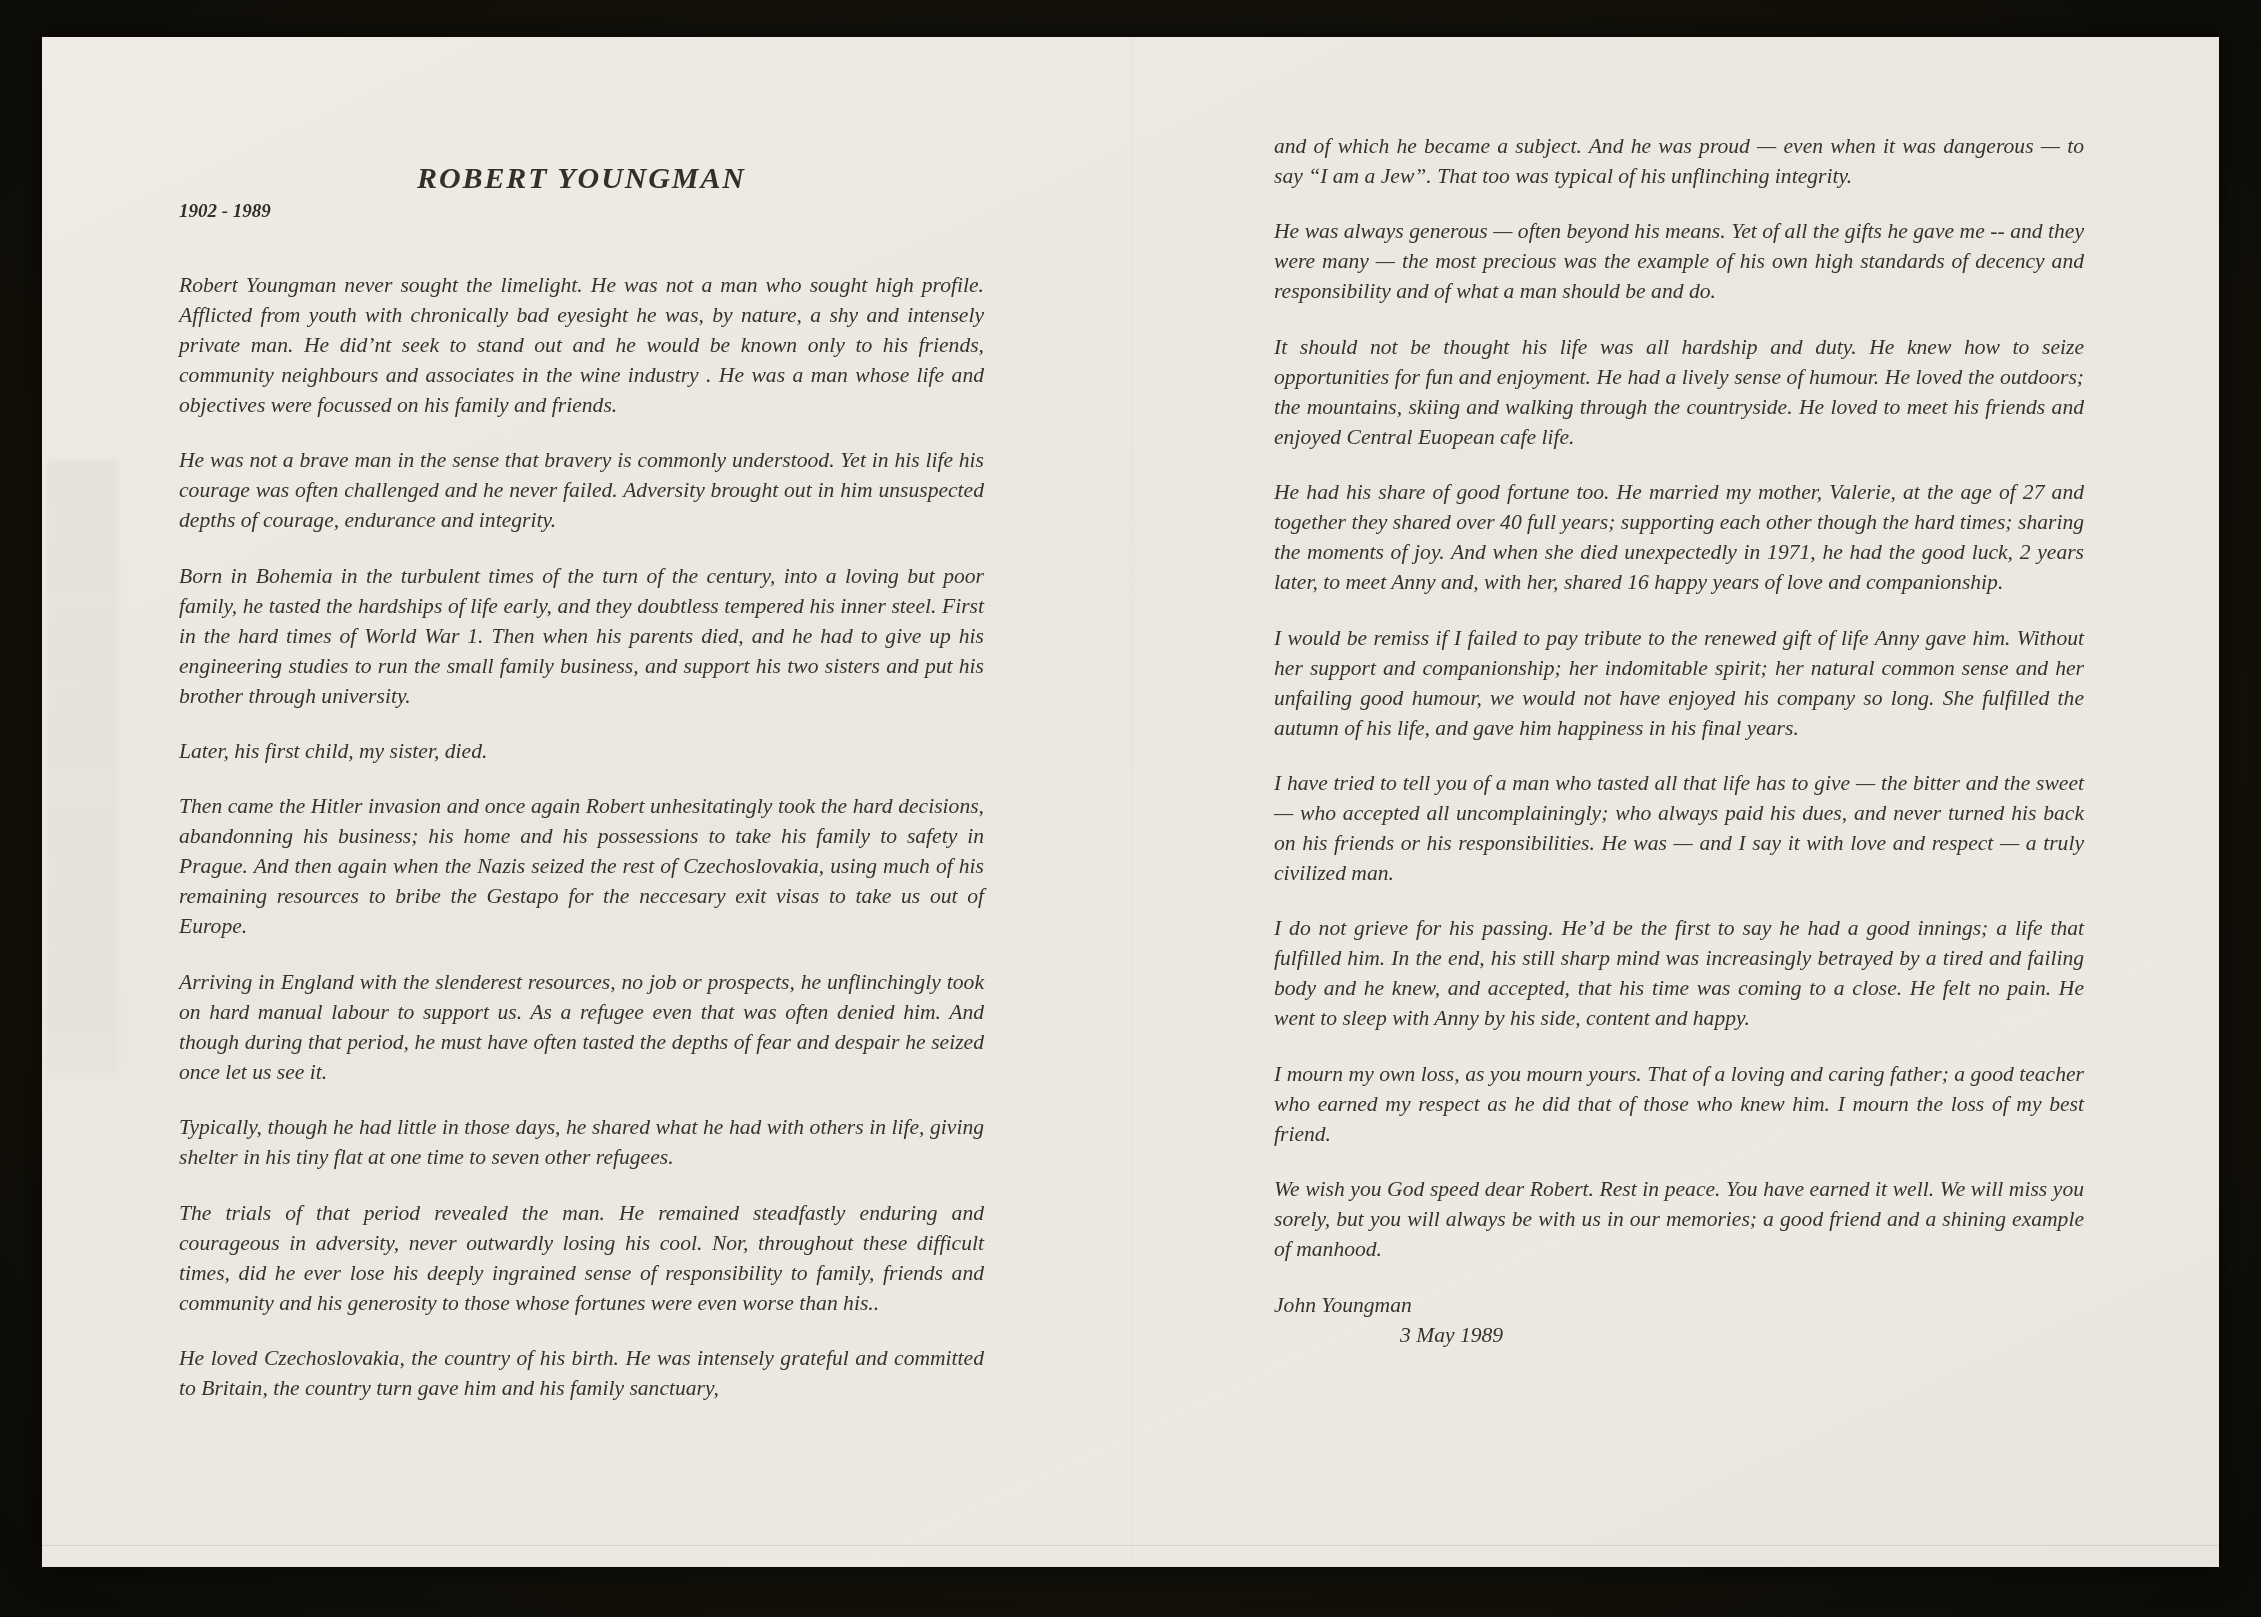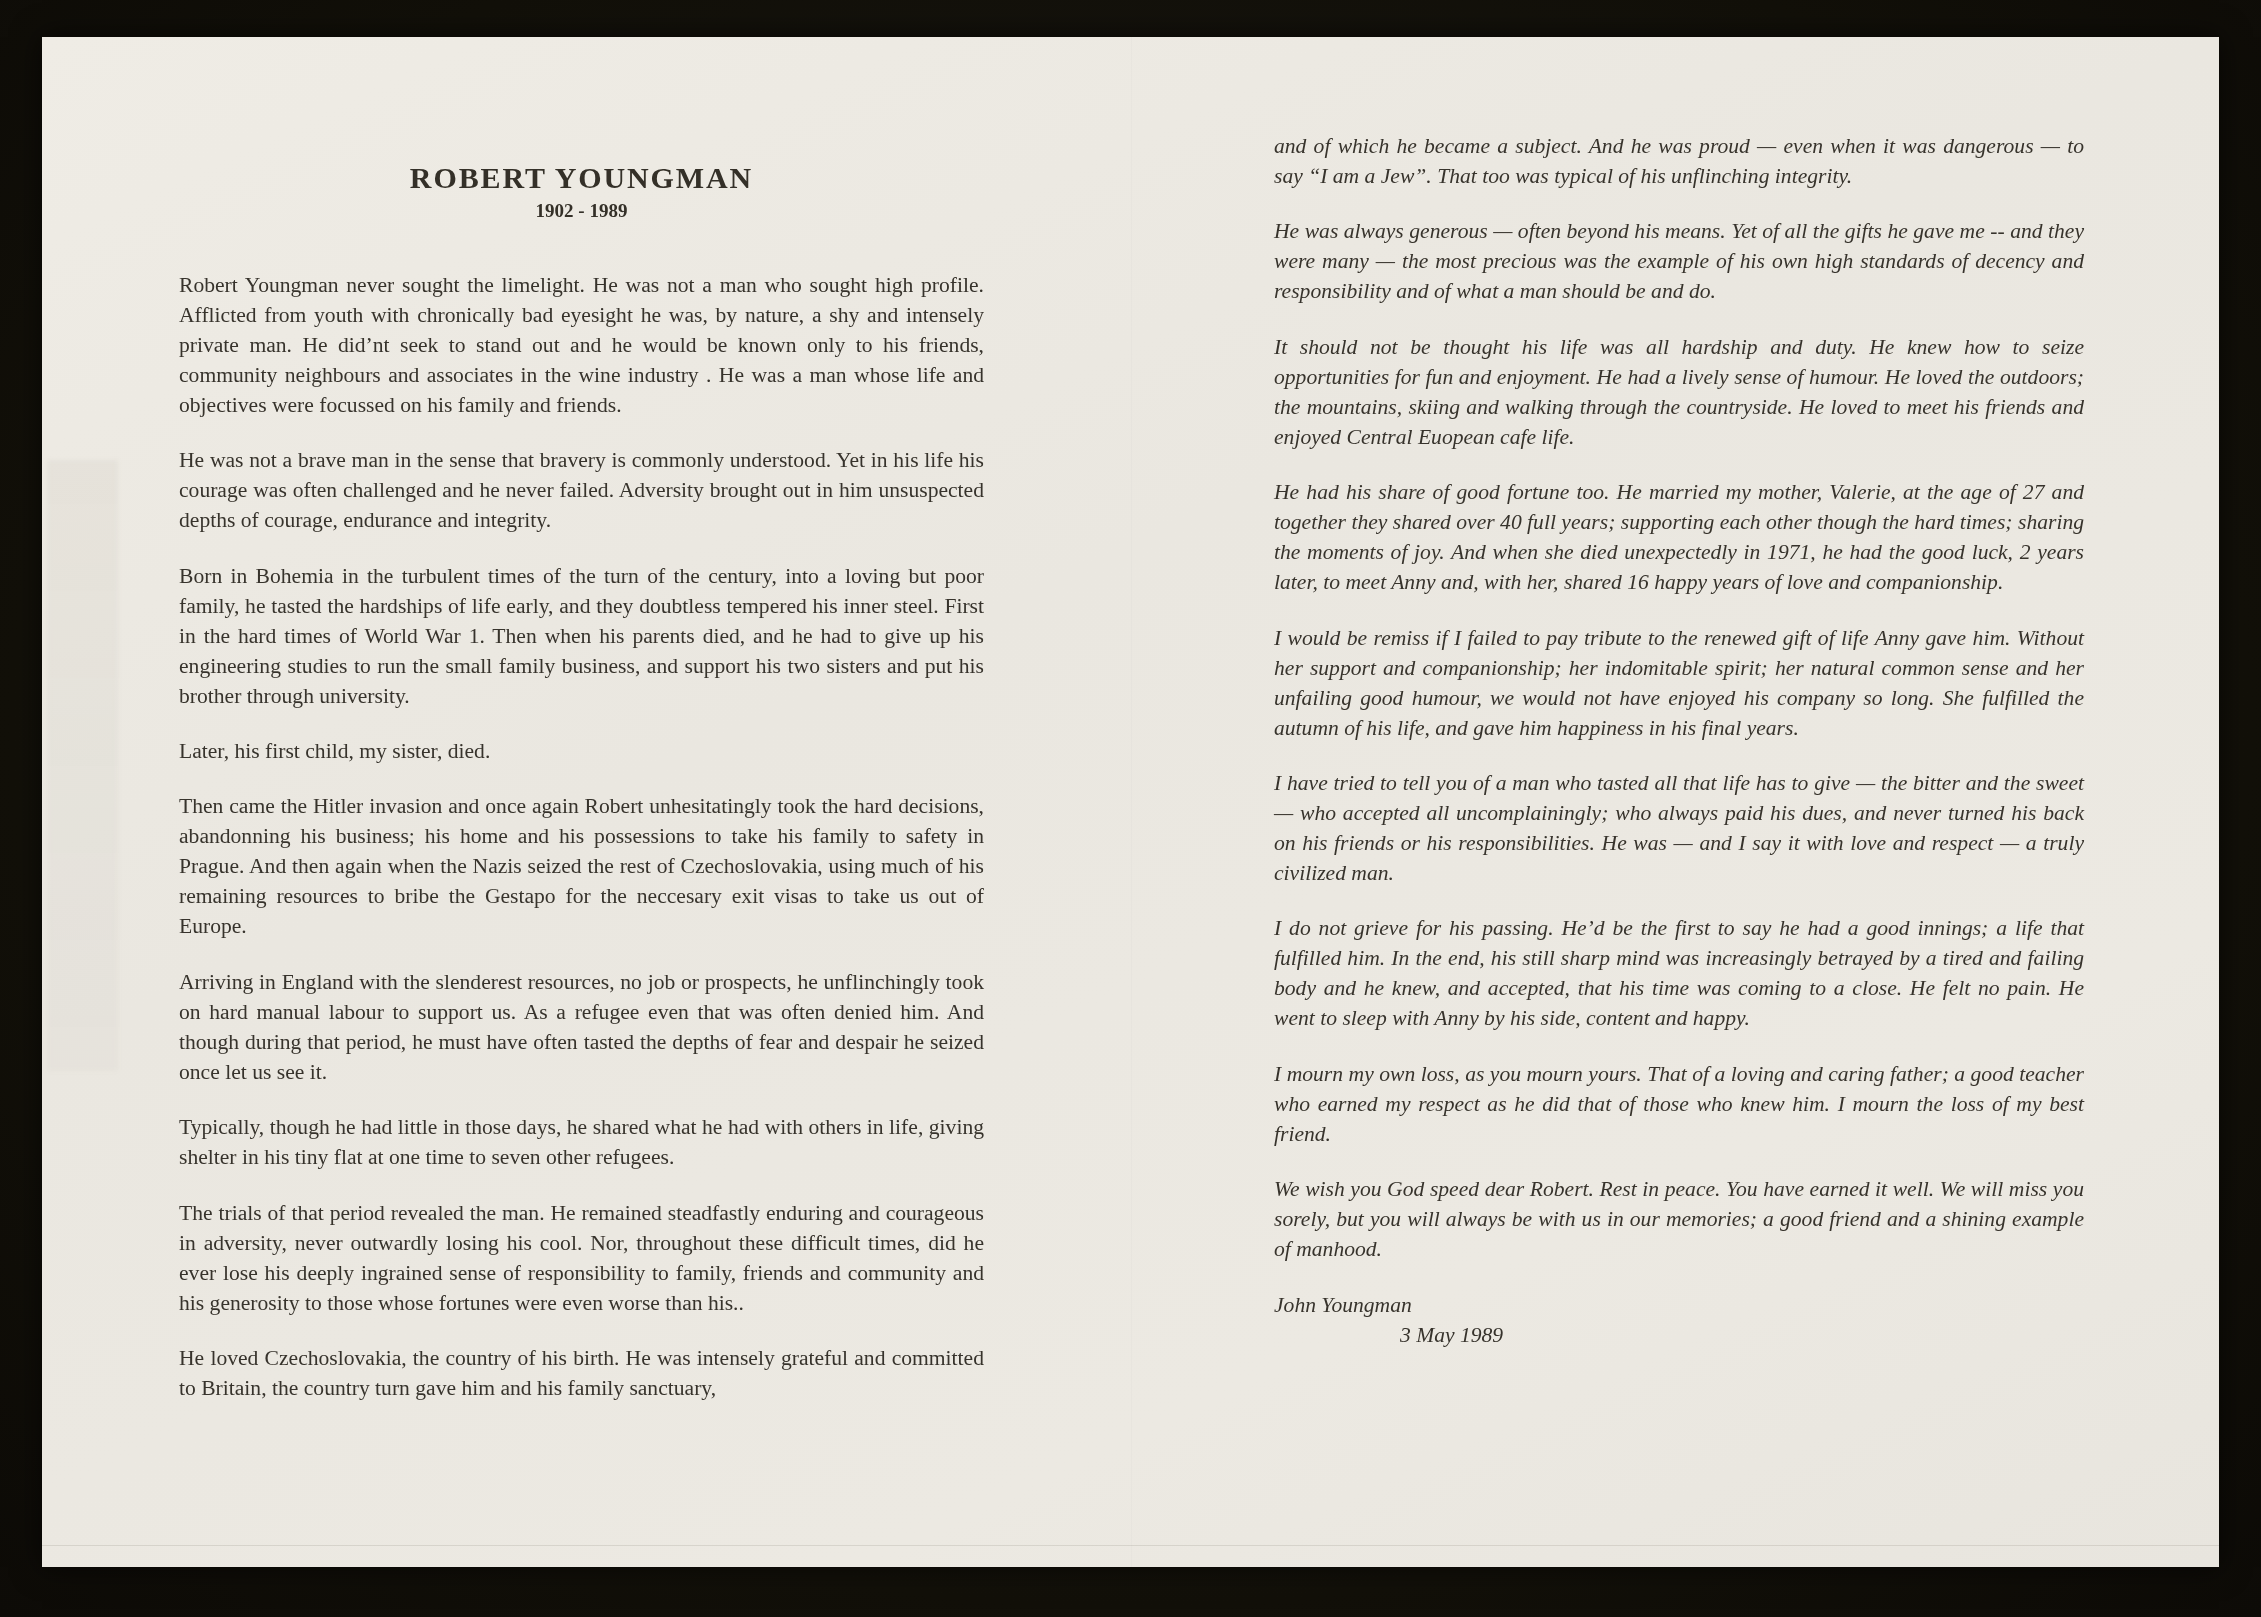--- a/index.html
+++ b/index.html
@@ -49,32 +49,31 @@
     pointer-events: none;
   }
   .col {
     position: absolute;
     color: #37332c;
     font-size: 21.6px;
     line-height: 30px;
     text-align: justify;
   }
   .col p { margin: 0 0 25.4px 0; }
-  .col-left  { left: 137px;  top: 126px; width: 805px; }
+  .col-left  { left: 137px;  top: 126px; width: 805px; font-style: italic; }
   .col-right { left: 1232px; top: 94px; width: 810px; font-style: italic; }
   .title {
     text-align: center;
     font-weight: bold;
     font-size: 30px;
     letter-spacing: 1.9px;
     margin: 0 0 2.8px 0;
     color: #343028;
   }
   .dates {
-    text-align: center;
     font-weight: bold;
     font-size: 19px;
     margin: 0 0 44px 0;
     color: #343028;
   }
   .signature { margin-top: 22px; }
   .sig-date { padding-left: 126px; }
 </style>
 </head>
 <body>

